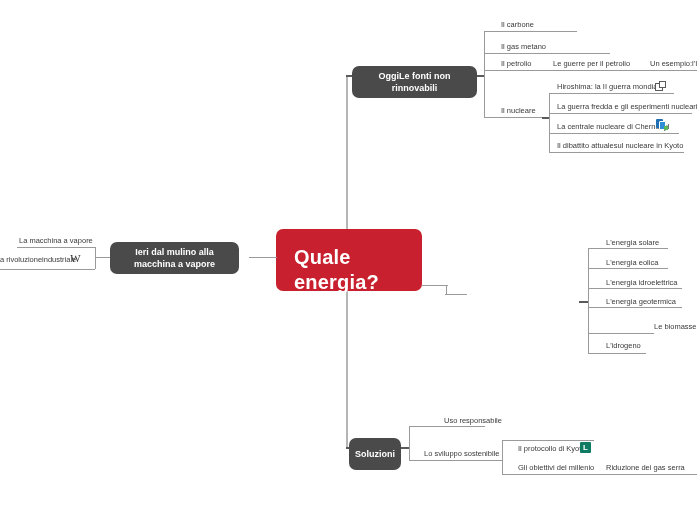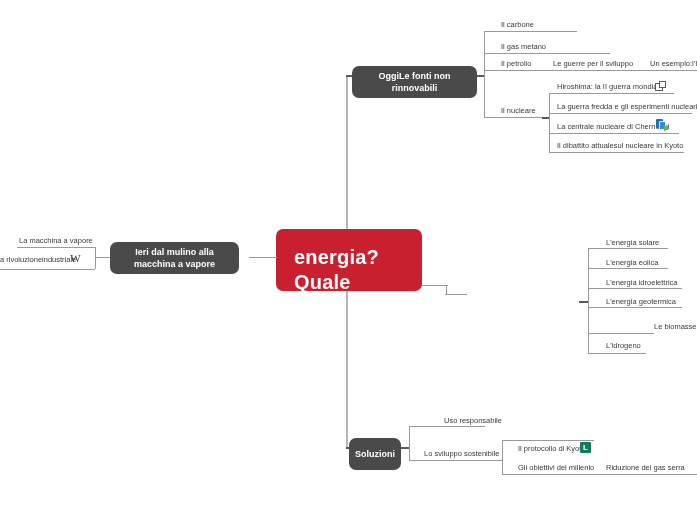--- a/index.html
+++ b/index.html
@@ -165,22 +165,22 @@
   }
 </style>
 </head>
 <body>
 
 <div id="canvas">
 
   <div class="trunk" style="left:346px; top:75px; height:373px;"></div>
 
   <div class="root-node" style="left:276px; top:229px; width:146px; height:62px;">
+    <div>Quale</div>
     <div>energia?</div>
-    <div>Quale</div>
   </div>
 
   <div class="stub" style="left:346px; top:75px; width:10px;"></div>
 
   <div class="branch-node" style="left:352px; top:66px; width:125px; height:19px;">
     <span>OggiLe fonti non rinnovabili</span>
   </div>
 
   <div class="stub" style="left:477px; top:75px; width:8px;"></div>
   <div class="vline" style="left:484px; top:31px; height:86px;"></div>
@@ -193,21 +193,21 @@
   <div class="hline" style="left:499px; top:53px; width:111px;"></div>
   <div class="leaf" style="left:501px; top:42px;">Il gas metano</div>
 
   <div class="hline" style="left:484px; top:70px; width:15px;"></div>
   <div class="hline" style="left:499px; top:70px; width:46px;"></div>
   <div class="leaf" style="left:501px; top:59px;">Il petrolio</div>
 
   <div class="vline" style="left:545px; top:70px; height:1px;"></div>
   <div class="hline" style="left:545px; top:70px; width:5px;"></div>
   <div class="hline" style="left:550px; top:70px; width:93px;"></div>
-  <div class="leaf" style="left:553px; top:59px;">Le guerre per il sviluppo</div>
+  <div class="leaf" style="left:553px; top:59px;">Le guerre per il petrolio</div>
 
   <div class="hline" style="left:643px; top:70px; width:5px;"></div>
   <div class="hline" style="left:648px; top:70px; width:49px;"></div>
   <div class="leaf nowrapclip" style="left:650px; top:59px; width:47px;">Un esempio:l'Ira</div>
 
   <div class="hline" style="left:484px; top:117px; width:15px;"></div>
   <div class="hline" style="left:499px; top:117px; width:50px;"></div>
   <div class="leaf" style="left:501px; top:106px;">Il nucleare</div>
 
   <div class="stub" style="left:542px; top:117px; width:8px;"></div>

